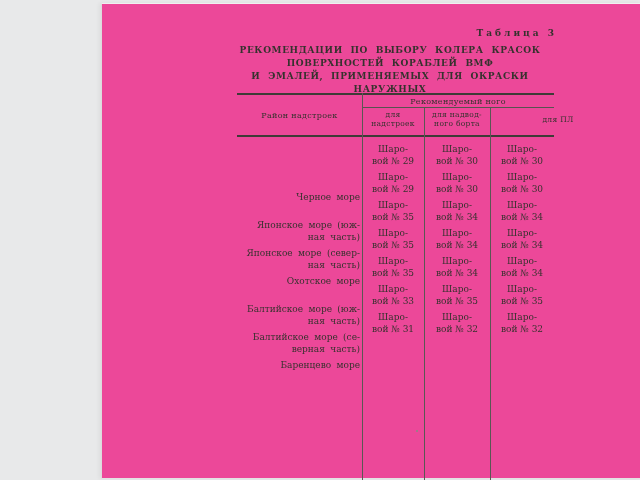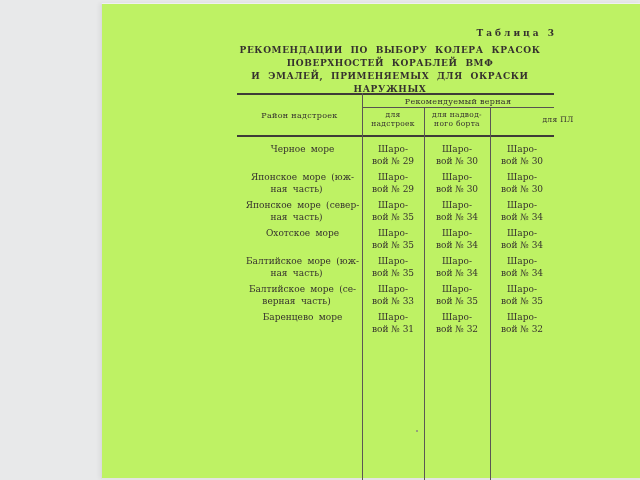--- a/index.html
+++ b/index.html
@@ -7,21 +7,21 @@
     width: 640px; height: 480px; overflow: hidden;
     background: #e8e9ea;
     font-family: "DejaVu Serif", serif;
     color: #36322e;
     position: relative;
   }
   .page {
     position: absolute;
     left: 101px; top: 3px;
     width: 539px; height: 474px;
-    background: #bef264;
+    background: #ec4899;
     border-left: 1px solid #dcdcdc;
     border-top: 1px solid #f0f0f0;
     border-bottom: 1px solid #e3e3e3;
     box-shadow: -2px 0 4px rgba(0,0,0,0.05);
   }
   .abs { position: absolute; }
   .caption-label {
     left: 330px; top: 24px; width: 125px;
     text-align: right;
     font-size: 9px; font-weight: bold;
@@ -57,22 +57,23 @@
   .hdr-sub3   { left: 388px; top: 111px; width: 64px; padding-left: 36px; }
   
   .row { position: absolute; left: 0; width: 539px; height: 26px; }
   .cell {
     position: absolute;
     font-size: 9px; line-height: 11.5px;
     white-space: pre-line;
   }
   .cell-region {
     left: 131px; width: 127px;
-    text-align: center; text-indent: 12px;
+    text-align: right; text-indent: 12px;
     word-spacing: 2.5px;
+    margin-top: 48px;
   }
   .cell-c2 { left: 260px; width: 62px; text-align: center; }
   .cell-c3 { left: 322px; width: 66px; text-align: center; }
   .cell-c4 { left: 388px; width: 64px; text-align: center; }
   .speck {
     left: 314px; top: 426px; width: 2px; height: 2px;
     background: #8a8784; border-radius: 50%;
   }
 </style>
 </head>
@@ -89,21 +90,21 @@
   </div>
 
   <div class="abs rule rule-top"></div>
   <div class="abs rule-group rule"></div>
   <div class="abs rule rule-headbottom"></div>
   <div class="abs vline vline-1"></div>
   <div class="abs vline vline-2"></div>
   <div class="abs vline vline-3"></div>
 
   <div class="abs hdr hdr-region">Район надстроек</div>
-  <div class="abs hdr hdr-group">Рекомендуемый верная</div>
+  <div class="abs hdr hdr-group">Рекомендуемый ного</div>
   <div class="abs hdr hdr-sub1">для
 надстроек</div>
   <div class="abs hdr hdr-sub2">для надвод-
 ного борта</div>
   <div class="abs hdr hdr-sub3">для ПЛ</div>
 
   <div class="row" style="top:140px">
     <div class="cell cell-region">Черное море</div>
     <div class="cell cell-c2">Шаро-
 вой № 29</div>

